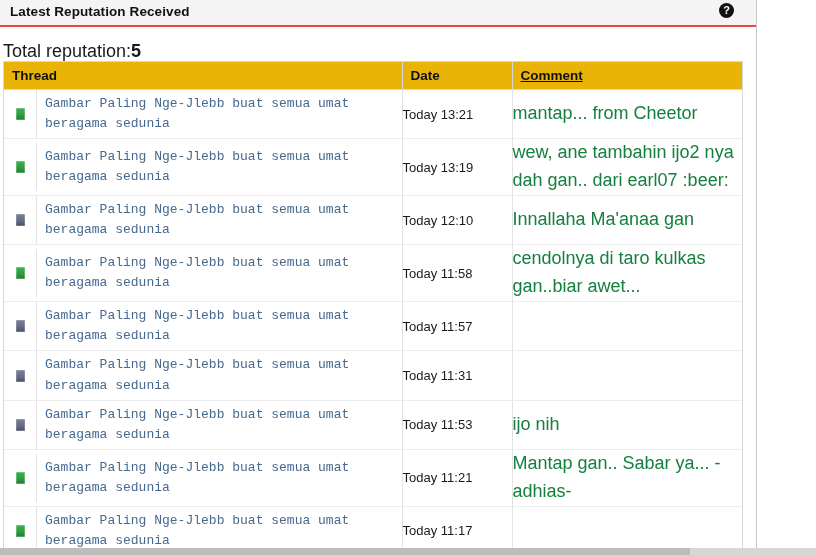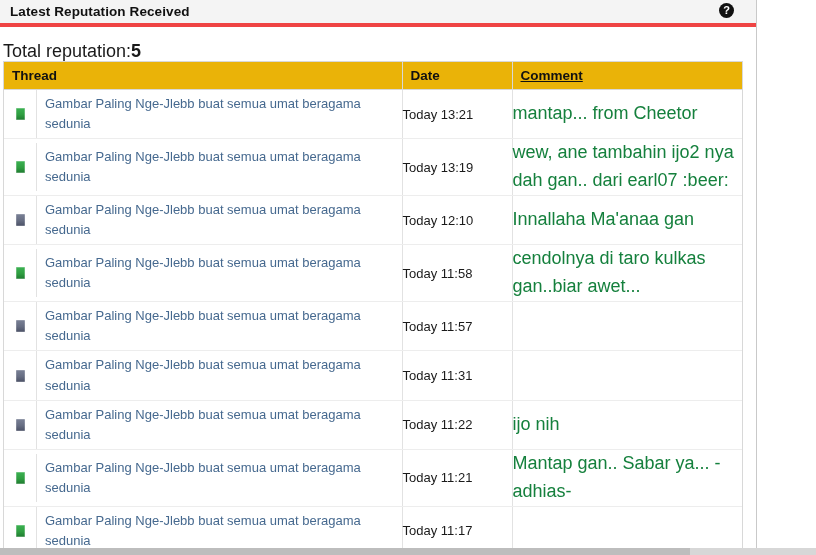--- a/index.html
+++ b/index.html
@@ -35,21 +35,21 @@
     background: #ffffff;
     border-right: 1px solid #c9c9c9;
     box-sizing: border-box;
   }
 
   
   #title-bar {
     position: relative;
     height: 27px;
     background: #f4f4f4;
-    border-bottom: 4px solid #ef4444;
+    border-bottom: 2px solid #ef4444;
     box-sizing: border-box;
   }
   #title-text {
     position: absolute;
     left: 10px;
     top: 4px;
     font-size: 13.5px;
     font-weight: bold;
     color: #111111;
     letter-spacing: 0.1px;
@@ -157,20 +157,21 @@
   }
   .rep-icon.neu {
     background: linear-gradient(180deg,#7a8196 0%, #666d82 55%, #4b5166 100%);
     box-shadow: inset 0 0 0 1px rgba(255,255,255,0.18);
   }
   .thread-link-wrap {
     flex: 1;
     display: flex;
     align-items: flex-end;
     padding: 4px 8px 4px 8px;
+    font-family: Liberation Mono, monospace;
   }
   a.thread-link {
     color: #46698f;
     text-decoration: none;
     font-size: 13px;
     line-height: 1.55;
     display: block;
   }
 
   .cell-date {
@@ -324,21 +325,21 @@
               <td class="cell-thread">
                 <div class="thread-inner">
                   <div class="rep-icon-cell">
                     <span class="rep-icon neu"></span>
                   </div>
                   <div class="thread-link-wrap">
                     <a class="thread-link" href="#">Gambar Paling Nge-Jlebb buat semua umat beragama sedunia</a>
                   </div>
                 </div>
               </td>
-              <td class="cell-date">Today 11:22</td>
+              <td class="cell-date">Today 11:53</td>
               <td class="cell-comment">ijo nih</td>
             </tr>
             <tr>
               <td class="cell-thread">
                 <div class="thread-inner">
                   <div class="rep-icon-cell">
                     <span class="rep-icon pos"></span>
                   </div>
                   <div class="thread-link-wrap">
                     <a class="thread-link" href="#">Gambar Paling Nge-Jlebb buat semua umat beragama sedunia</a>

